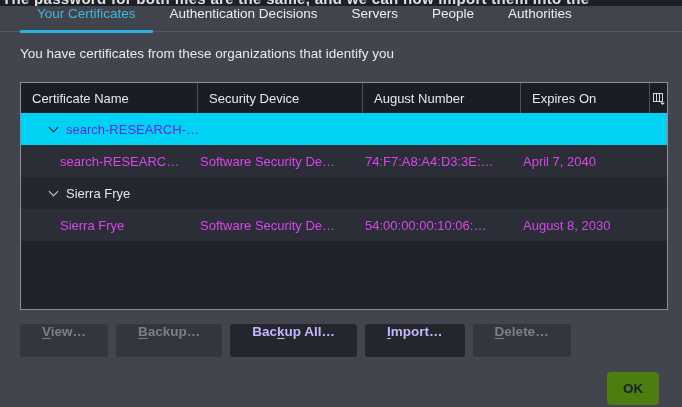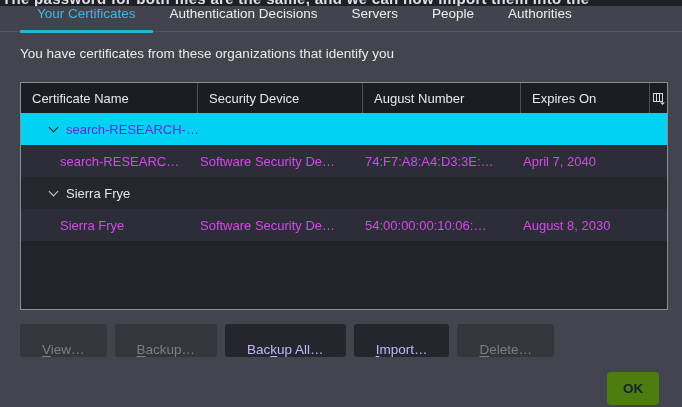--- a/index.html
+++ b/index.html
@@ -68,22 +68,22 @@
     border-right:1.6px solid #cfd1d6;border-bottom:1.6px solid #cfd1d6;
     transform:rotate(45deg);
   }
   .row.group.selected .chev{border-color:#13202a;}
   
   .btnrow{
     position:absolute;left:20px;top:324px;display:flex;gap:8px;
   }
   .btn{
     height:33px;padding:0 22px;border:none;border-radius:3px;
-    font-family:"Liberation Sans", sans-serif;font-size:13.5px;font-weight:400;
-    display:flex;align-items:flex-end;justify-content:center;white-space:nowrap;
+    font-family:"Liberation Sans", sans-serif;font-size:13.5px;font-weight:700;
+    display:flex;align-items:flex-start;justify-content:center;white-space:nowrap;
   }
   .btn.disabled{background:#34363e;color:#7c7f88;}
   .btn.enabled{background:#24262d;color:#c4b5fd;cursor:pointer;}
   .btn .key{text-decoration:underline;text-underline-offset:2px;}
   
   .ok-btn{
     position:absolute;left:607px;top:372px;width:52px;height:33px;
     background:#4d7c0f;color:#16242e;border:none;border-radius:4px;
     font-family:"Liberation Sans", sans-serif;font-size:13.5px;font-weight:600;
     display:flex;align-items:center;justify-content:center;cursor:pointer;

